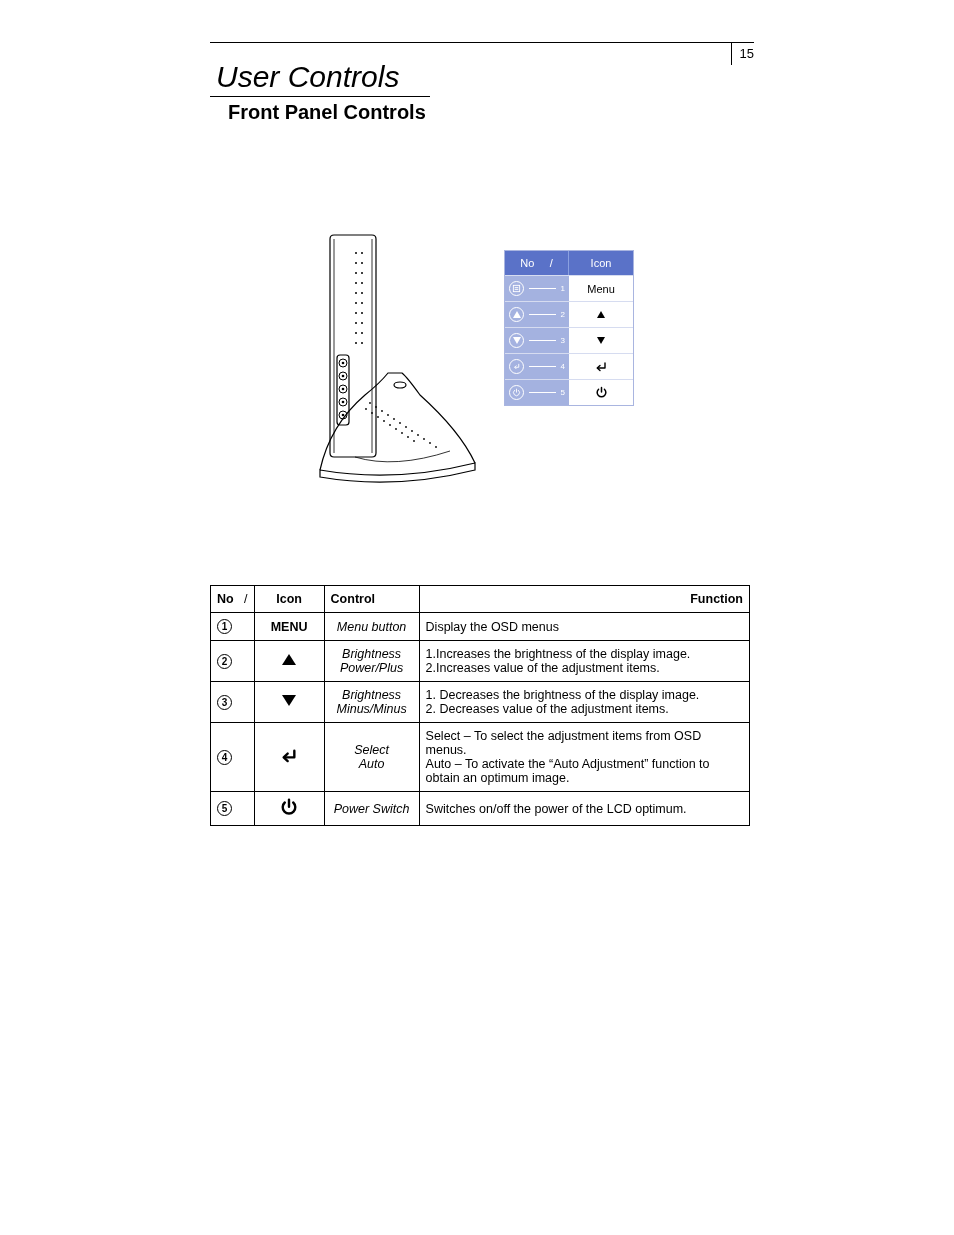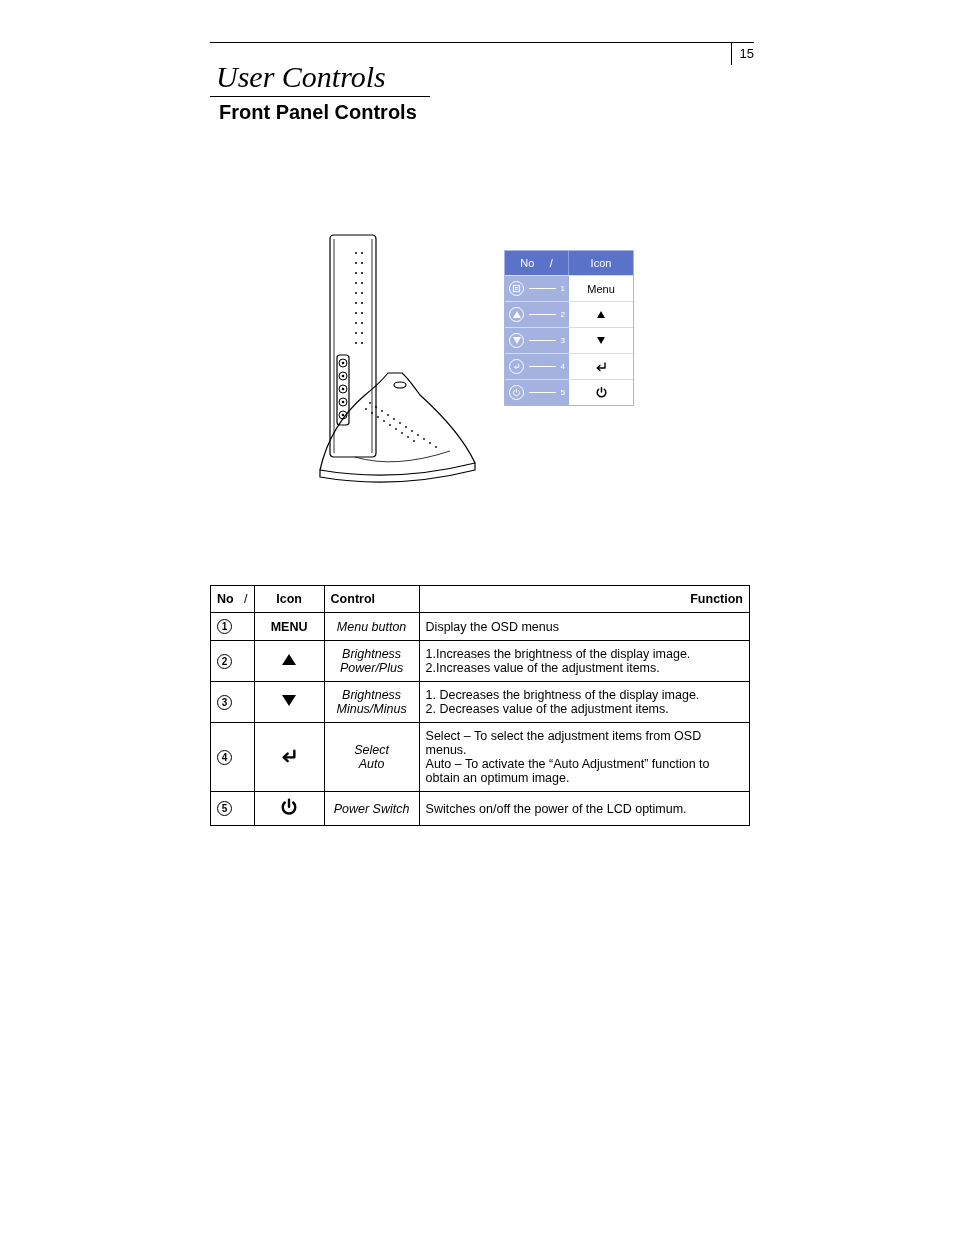--- a/index.html
+++ b/index.html
@@ -32,35 +32,35 @@
     padding: 4px 0 4px 8px;
     font-size: 13px;
   }
   .title-block {
     position: absolute;
     left: 210px;
     top: 60px;
     width: 520px;
   }
   .chapter-title {
-    font-family: Liberation Serif, serif;
+    font-family: Liberation Sans, sans-serif;
     font-style: italic;
     font-weight: 400;
     font-size: 30px;
     margin: 0 0 2px 6px;
   }
   .title-rule {
     border-top: 1.5px solid #000;
     margin: 0 0 4px 0;
     width: 220px;
   }
   .section-title {
     font-weight: bold;
     font-size: 20px;
-    margin: 4px 0 0 9px;
+    margin: 4px 0 0 18px;
   }
 
   
   .figure-area {
     position: absolute;
     left: 310px;
     top: 225px;
     display: flex;
     align-items: flex-start;
     gap: 24px;

